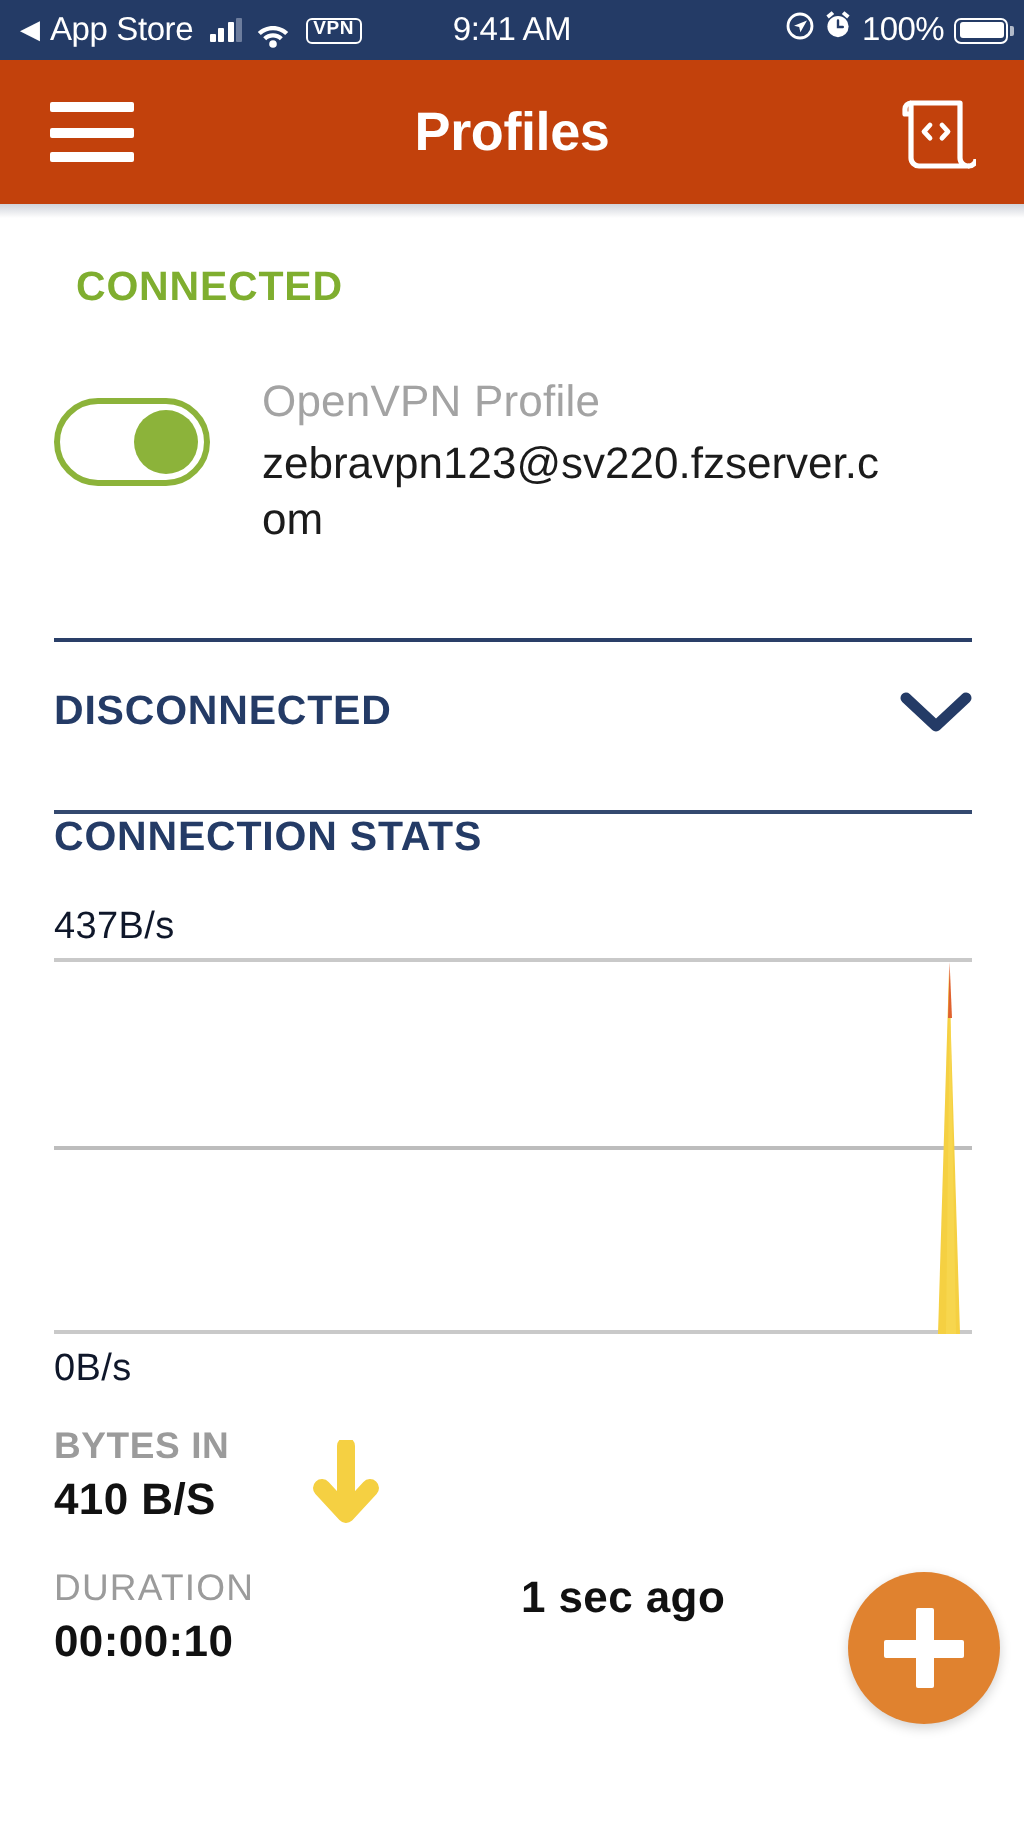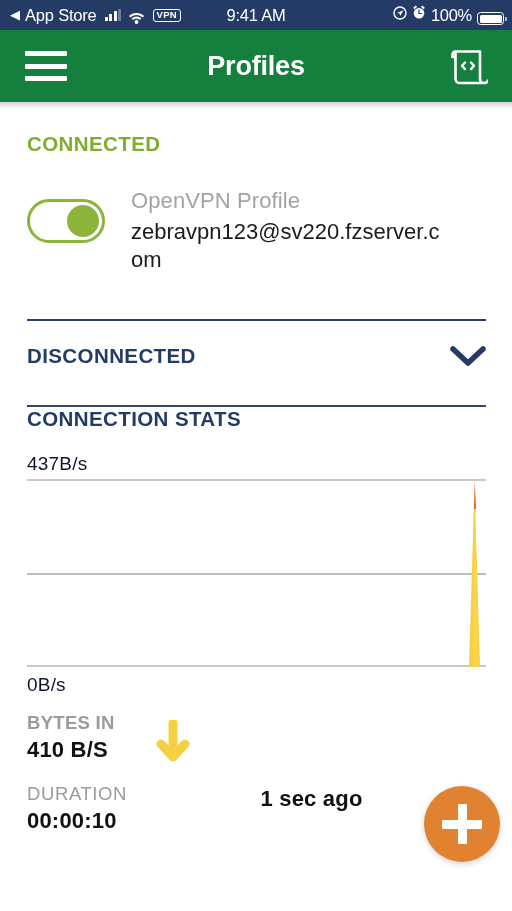--- a/index.html
+++ b/index.html
@@ -31,37 +31,37 @@
   .vpn-badge {
     border: 1.6px solid #fff; border-radius: 3px;
     font-size: 9.5px; font-weight: 700; letter-spacing: 0.3px;
     padding: 0.5px 2.5px 1px; margin-left: 3px; line-height: 1;
   }
   .sb-time {
     position: absolute; left: 0; right: 0; text-align: center;
     font-size: 16.5px; font-weight: 400; letter-spacing: -0.2px;
   }
   .sb-right {
-    position: absolute; right: 8px; display: flex; align-items: flex-end; gap: 5px;
+    position: absolute; right: 8px; display: flex; align-items: center; gap: 5px;
   }
   .sb-pct { font-size: 16.5px; font-weight: 500; letter-spacing: -0.3px; }
   .sb-batt {
     width: 27px; height: 13px; border: 1.6px solid #fff; border-radius: 3.5px;
     position: relative; padding: 1.5px;
   }
   .sb-batt::after {
     content: ''; position: absolute; right: -4px; top: 3.6px;
     width: 2px; height: 4.5px; background: rgba(255,255,255,.65); border-radius: 0 1px 1px 0;
   }
   .sb-batt i { display: block; width: 100%; height: 100%; background: #fff; border-radius: 1.5px; }
 
   
   .navbar {
     position: absolute; top: 30px; left: 0; width: 512px; height: 72px;
-    background: #15803d; display: flex; align-items: center;
+    background: #c2410c; display: flex; align-items: center;
   }
   .hamburger {
     position: absolute; left: 25px; width: 42px; height: 30px;
     display: flex; flex-direction: column; justify-content: space-between;
     cursor: pointer;
   }
   .hamburger span { display: block; height: 5px; background: #fff; border-radius: 1px; }
   .nav-title {
     position: absolute; left: 0; right: 0; text-align: center;
     color: #fff; font-size: 27px; font-weight: 700; letter-spacing: -0.2px;
@@ -74,20 +74,21 @@
     pointer-events: none;
   }
 
   
   .content { position: absolute; top: 102px; left: 0; width: 512px; }
   .pad { padding-left: 27px; padding-right: 26px; }
 
   .section-title-connected {
     color: #7fae2f; font-size: 20.5px; font-weight: 700; letter-spacing: 0.4px;
     margin-top: 30px;
+    margin-left: 11px;
   }
   .section-title-navy {
     color: #243b66; font-size: 20.5px; font-weight: 700; letter-spacing: 0.4px;
   }
 
   .profile-row { display: flex; align-items: flex-start; margin-top: 32px; }
   .toggle {
     width: 78px; height: 44px; border: 3px solid #8cb33a; border-radius: 22px;
     background: #fff; position: relative; flex: 0 0 auto; margin-top: 11px; cursor: pointer;
   }

